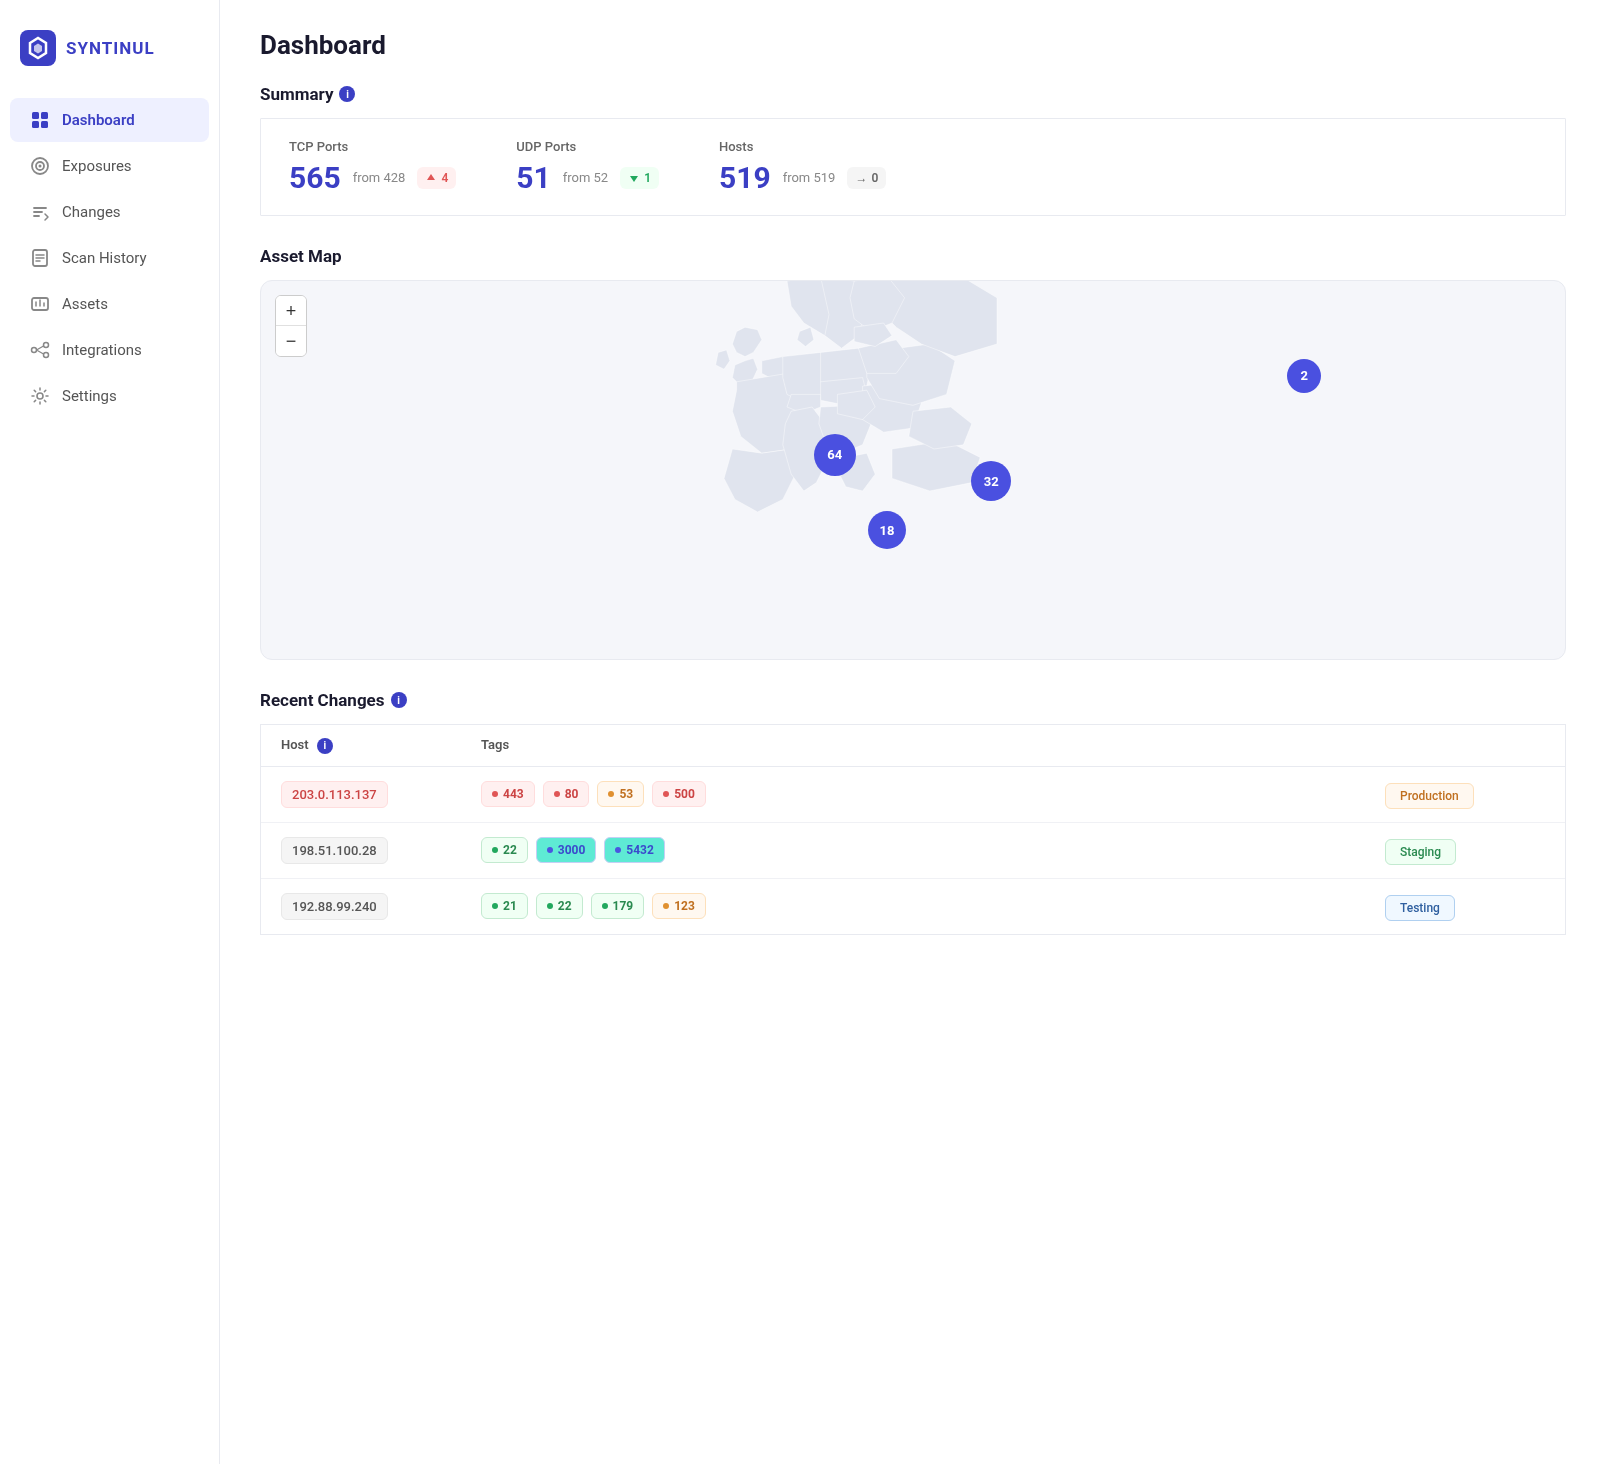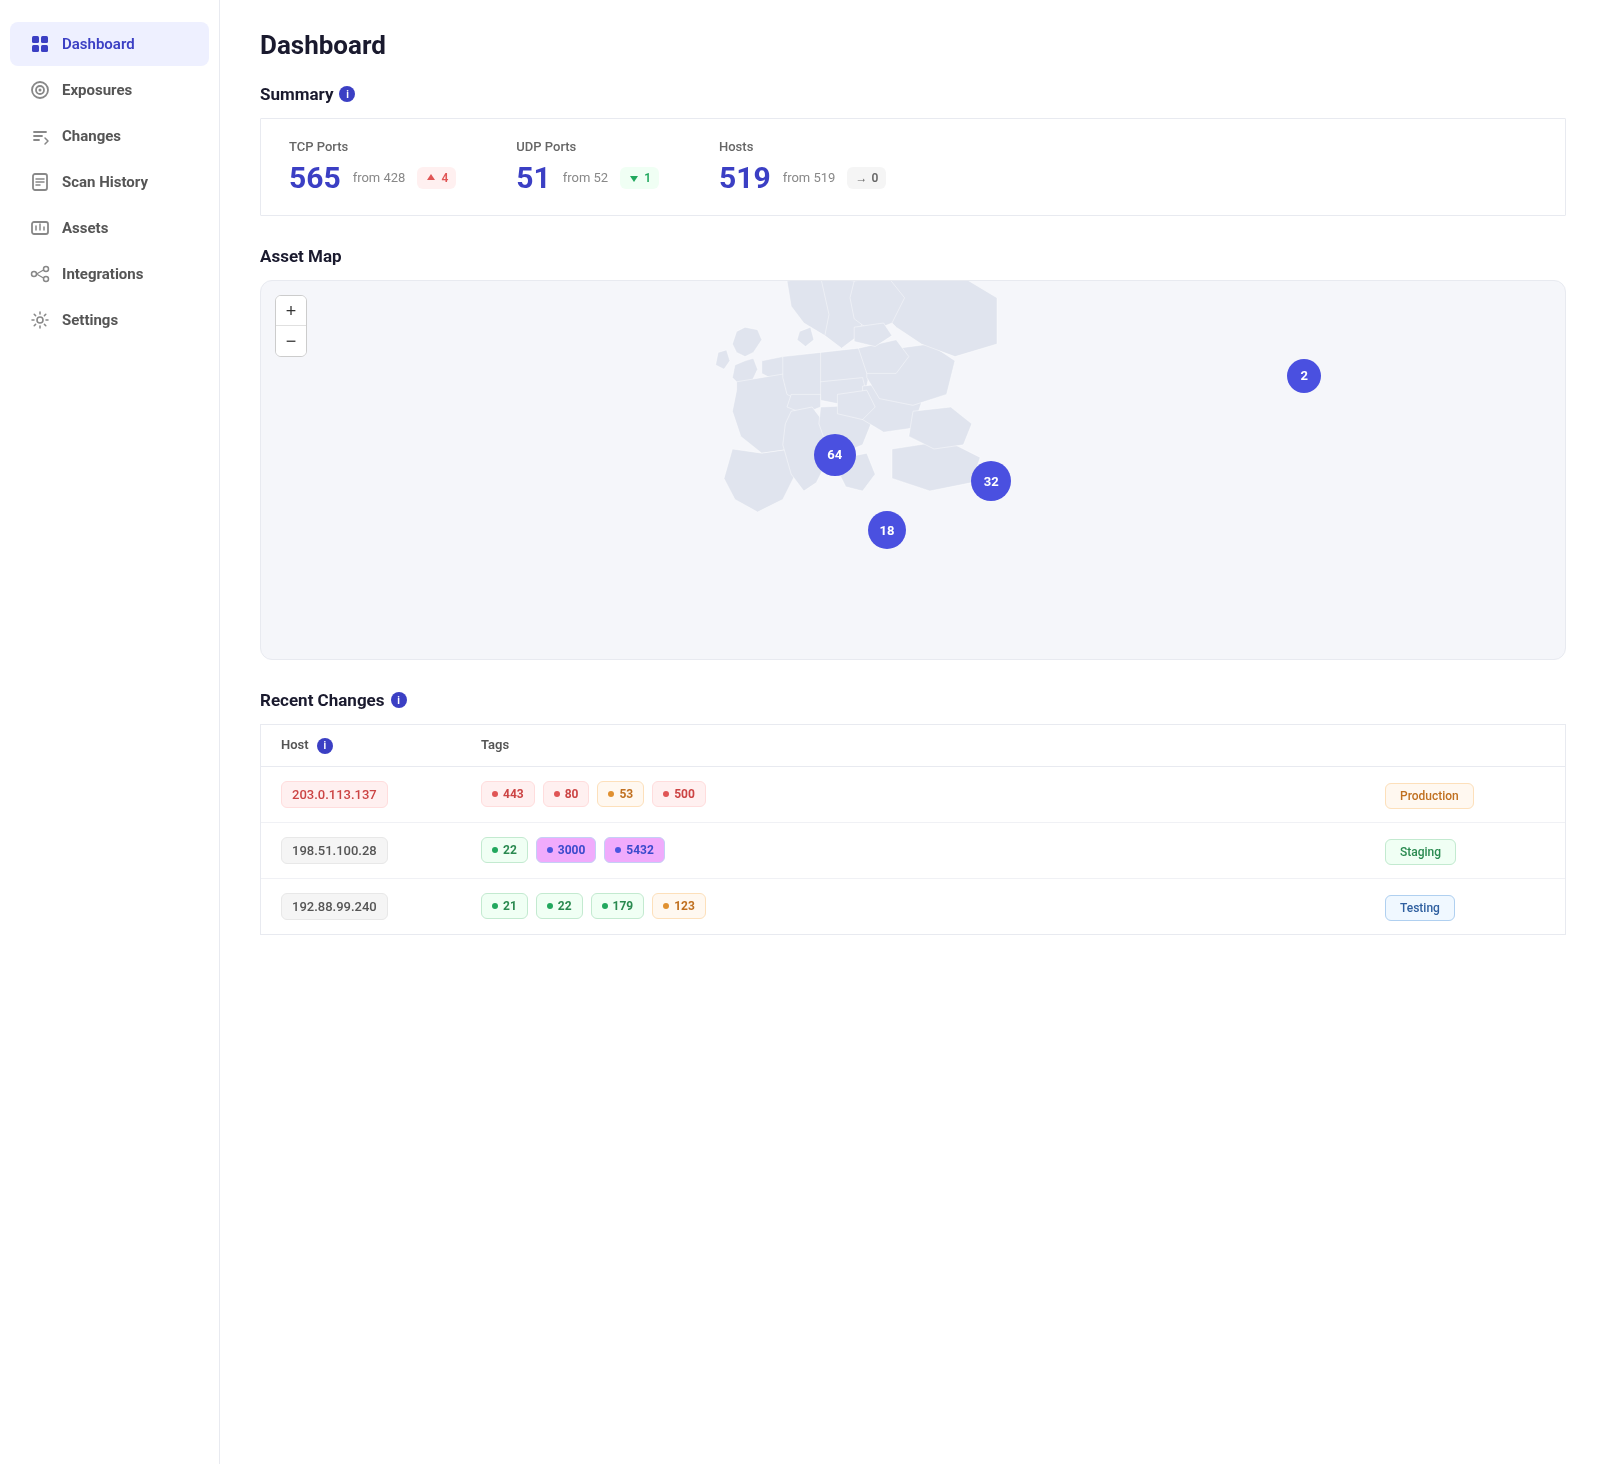--- a/index.html
+++ b/index.html
@@ -36,21 +36,21 @@
     .nav-item {
       display: flex;
       align-items: center;
       gap: 12px;
       padding: 12px 20px;
       cursor: pointer;
       border-radius: 8px;
       margin: 2px 10px;
       color: #555;
       font-size: 15px;
-      font-weight: 700;
+      font-weight: 400;
       transition: background 0.15s;
     }
     .nav-item.active { background: #eef0ff; color: #3b3fc4; font-weight: 600; }
     .nav-item .nav-icon { width: 20px; height: 20px; flex-shrink: 0; }
 
     
     .main {
       flex: 1;
       overflow-y: auto;
       padding: 30px 40px;
@@ -219,21 +219,21 @@
     }
     .port-dot {
       width: 6px;
       height: 6px;
       border-radius: 50%;
     }
     .port-red { background: #fff0f0; color: #c44; border: 1px solid #fdd; }
     .port-red .port-dot { background: #e05555; }
     .port-green { background: #f0fff4; color: #2a8a50; border: 1px solid #c3ead0; }
     .port-green .port-dot { background: #22a85e; }
-    .port-blue { background: #f0abfc; color: #3b4acc; border: 1px solid #c5cff5; }
+    .port-blue { background: #5eead4; color: #3b4acc; border: 1px solid #c5cff5; }
     .port-blue .port-dot { background: #4a55e0; }
     .port-orange { background: #fff8f0; color: #c07020; border: 1px solid #fde0bb; }
     .port-orange .port-dot { background: #e09030; }
 
     .tag-badge {
       padding: 5px 14px;
       border-radius: 6px;
       font-size: 12px;
       font-weight: 500;
     }
@@ -241,20 +241,29 @@
     .tag-staging { background: #f0fff4; color: #2a8a50; border: 1px solid #c3ead0; }
     .tag-testing { background: #f0f8ff; color: #3060a0; border: 1px solid #b0d0f0; }
 
     
     .land { fill: #e0e4ee; stroke: #fff; stroke-width: 0.5; }
   </style>
 </head>
 <body>
 
 <aside class="sidebar">
+  <div class="logo-area">
+
+    <svg class="logo-icon" viewBox="0 0 36 36" fill="none" xmlns="http://www.w3.org/2000/svg">
+      <rect width="36" height="36" rx="8" fill="#3b3fc4"></rect>
+      <path d="M10 13 L18 8 L26 13 L26 23 L18 28 L10 23 Z" fill="none" stroke="white" stroke-width="2.5"></path>
+      <path d="M14 16 L18 13.5 L22 16 L22 21 L18 23.5 L14 21 Z" fill="white" opacity="0.7"></path>
+    </svg>
+    <span class="logo-text">SYNTINUL</span>
+  </div>
 
   <nav>
 
     <div class="nav-item active">
       <svg class="nav-icon" viewBox="0 0 20 20" fill="none">
         <rect x="2" y="2" width="7" height="7" rx="1.5" fill="#3b3fc4"></rect>
         <rect x="11" y="2" width="7" height="7" rx="1.5" fill="#3b3fc4"></rect>
         <rect x="2" y="11" width="7" height="7" rx="1.5" fill="#3b3fc4"></rect>
         <rect x="11" y="11" width="7" height="7" rx="1.5" fill="#3b3fc4"></rect>
       </svg>

